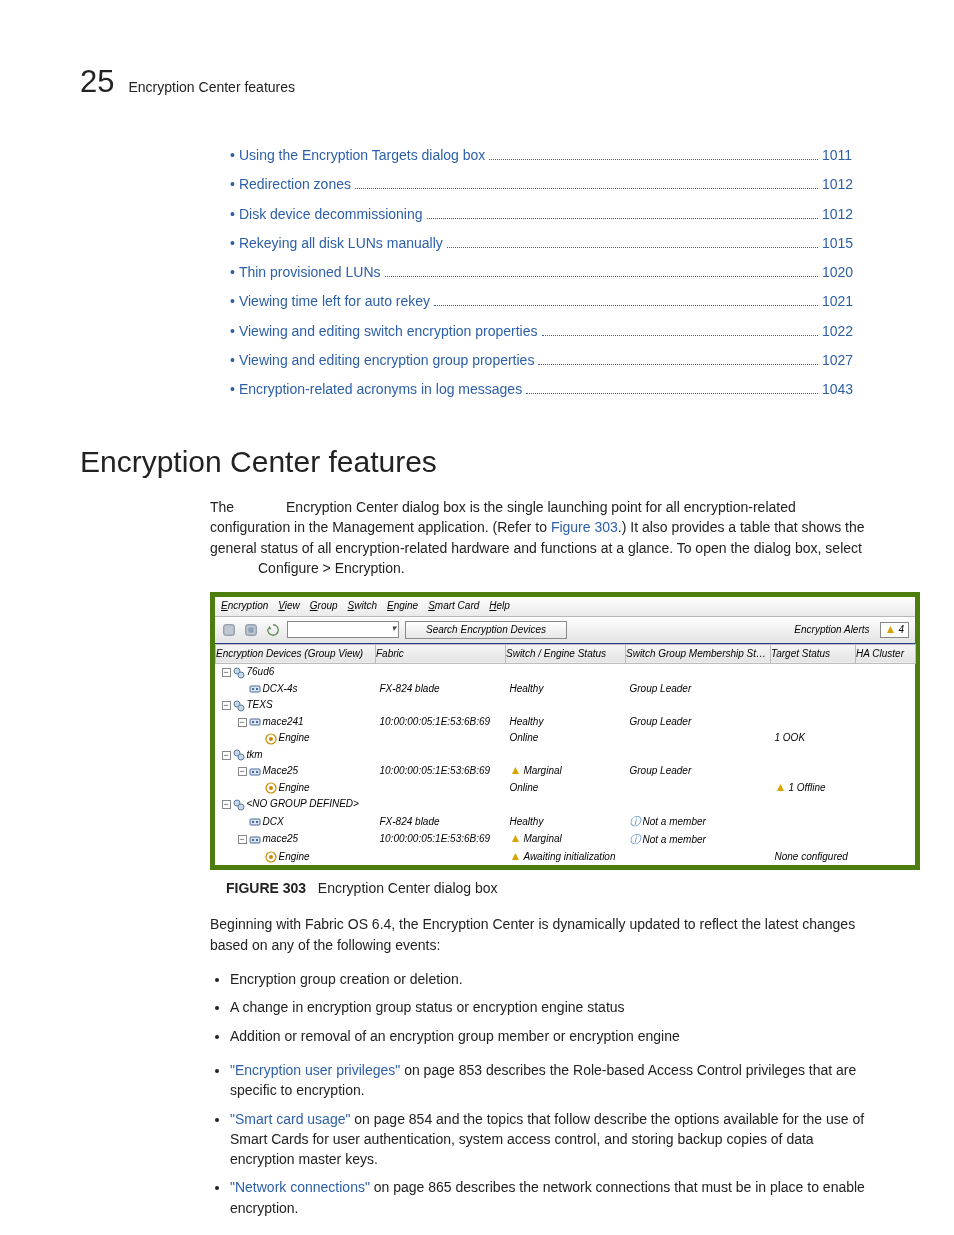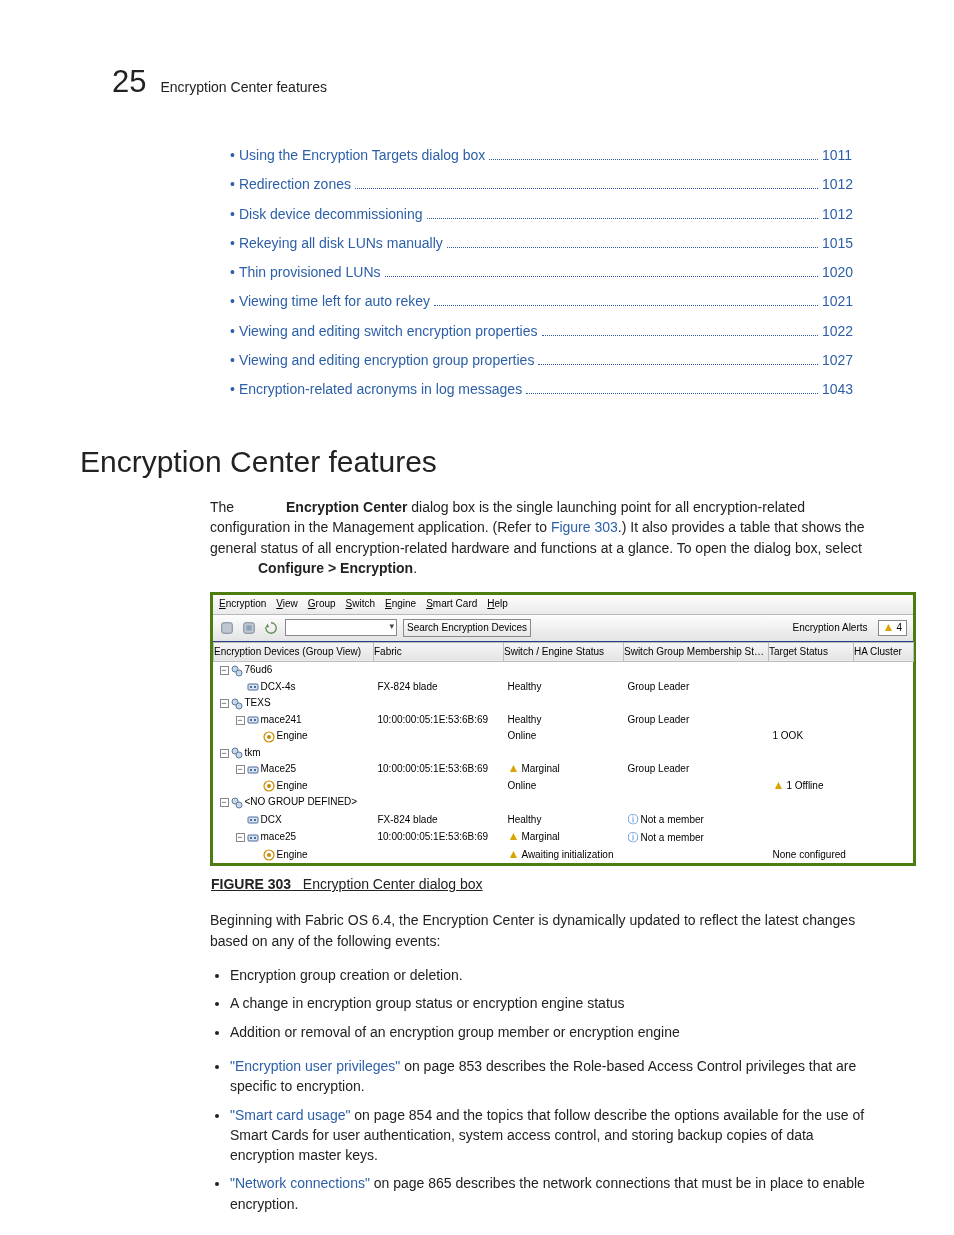--- a/index.html
+++ b/index.html
@@ -15,21 +15,20 @@
   .page-header {
     display: flex;
     align-items: baseline;
     gap: 14px;
     margin-bottom: 40px;
   }
   .chapter-number {
     font-size: 31px;
     font-weight: 400;
     font-family: Arial, Helvetica, sans-serif;
-    margin-left: 32px;
   }
   .chapter-title {
     font-size: 14px;
   }
   .toc {
     margin-left: 150px;
     margin-right: 10px;
     margin-bottom: 40px;
   }
   .toc-row {
@@ -60,44 +59,44 @@
     font-family: Arial, Helvetica, sans-serif;
     font-weight: 400;
     font-size: 30px;
     margin: 34px 0 14px 0;
   }
   .body-block {
     margin-left: 130px;
   }
   .body-block p { margin: 0 0 14px 0; }
   .link { color: #2c5fa8; }
-  .bold { font-weight: bold; padding-left: 48px; }
+  .bold { font-weight: normal; padding-left: 48px; }
   .figure-wrap {
     margin: 14px 0 8px 0;
   }
   .figure-caption {
-    margin: 6px 0 16px 1px;
-    text-decoration: underline;
+    margin: 6px 0 16px 16px;
   }
   .figure-caption .fc-label { font-weight: bold; }
   ul.bullets {
     list-style: disc;
     margin: 0 0 14px 20px;
     padding: 0;
   }
   ul.bullets li { margin-bottom: 8px; }
 
   
   .ec-window {
-    border: 3px solid #4d7c0f;
+    border: 5px solid #4d7c0f;
     width: 700px;
     font-size: 10px;
     font-family: Tahoma, Arial, sans-serif;
     color: #000;
     background: #fff;
+    font-style: italic;
   }
   .ec-menubar {
     background: linear-gradient(#fdfdfd,#eaeaea);
     padding: 2px 6px;
     font-size: 10px;
     border-bottom: 1px solid #b8b8b8;
   }
   .ec-menubar span { margin-right: 10px; }
   .ec-menubar span u { text-decoration: underline; }
   .ec-toolbar {
@@ -122,21 +121,21 @@
     position: relative;
   }
   .ec-combo::after {
     content: "▾";
     position: absolute; right: 2px; top: 0;
     font-size: 9px; color: #444;
   }
   .ec-searchbtn {
     border: 1px solid #8a8a8a;
     background: linear-gradient(#fff,#e6e6e6);
-    padding: 1px 3px;
+    padding: 1px 20px;
     font-size: 10px;
   }
   .ec-spacer { flex: 1; }
   .ec-alerts { font-size: 10px; text-align: right; }
   .ec-alert-badge {
     display: inline-block;
     border: 1px solid #888;
     background: #fff;
     padding: 0 4px;
     margin-left: 4px;

